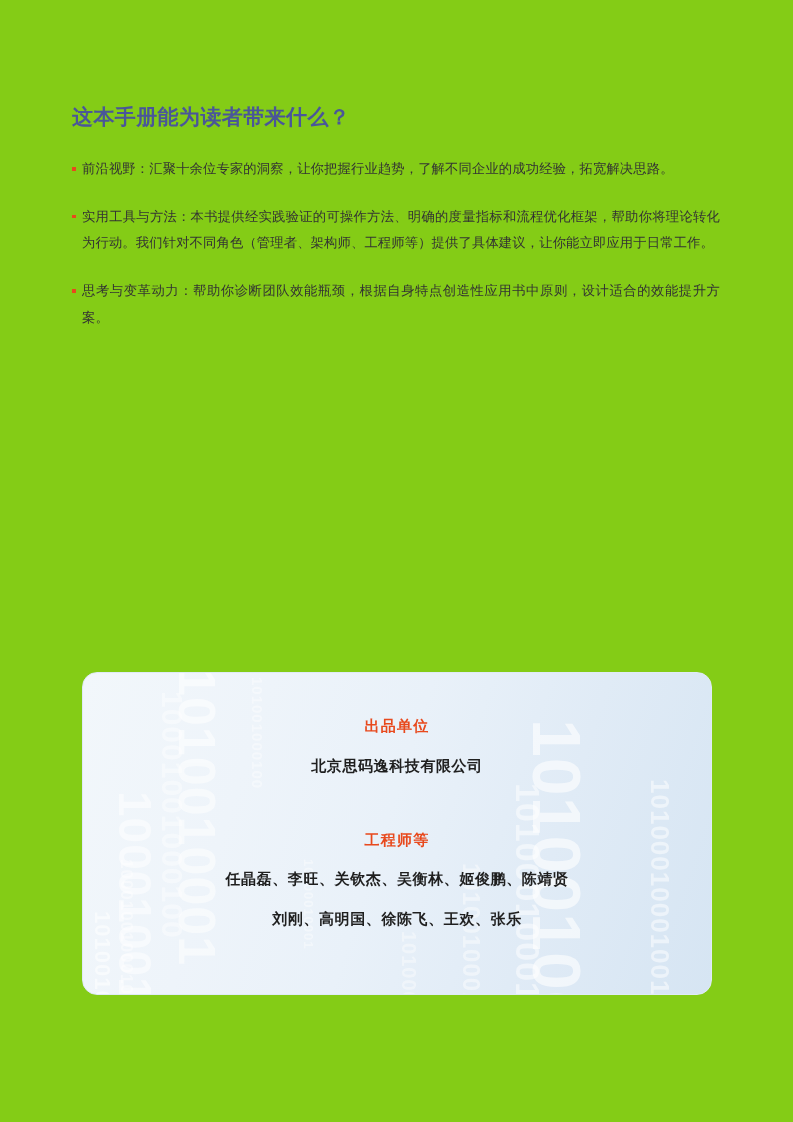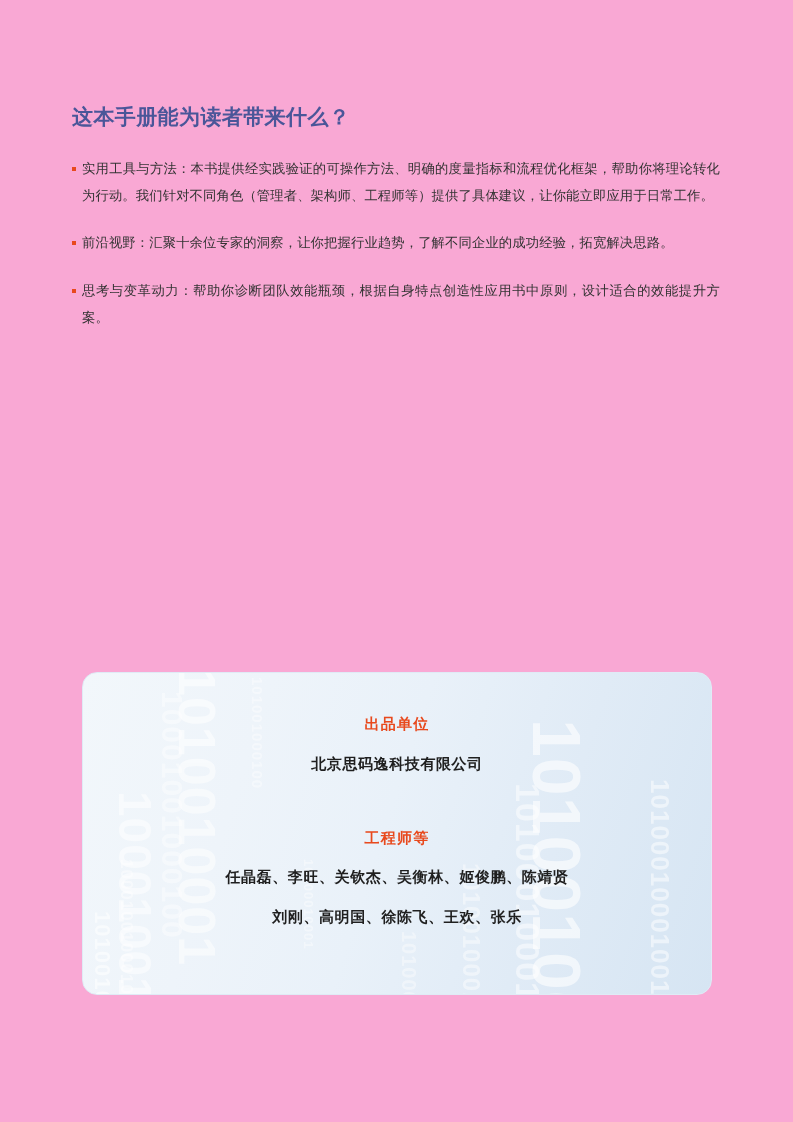--- a/index.html
+++ b/index.html
@@ -12,21 +12,21 @@
     height: 1122px;
     position: relative;
     overflow: hidden;
     font-family: "Liberation Sans", "DejaVu Sans", sans-serif;
     -webkit-font-smoothing: antialiased;
   }
 
   .page {
     position: absolute;
     inset: 0;
-    background: #f9a8d4;
+    background: #84cc16;
   }
 
   
   .content {
     position: absolute;
     left: 72px;
     top: 104px;
     width: 648px;
   }
 
@@ -131,21 +131,20 @@
     transform: rotate(90deg);
     letter-spacing: 1px;
     line-height: 1;
   }
 
   .card-inner {
     position: relative;
     z-index: 2;
     text-align: center;
     padding-top: 41px;
-    font-family: Liberation Mono, monospace;
   }
 
   .card-heading {
     font-size: 15px;
     font-weight: bold;
     color: #e8491d;
     letter-spacing: 1.2px;
     line-height: 1.6;
   }
 
@@ -175,25 +174,25 @@
 
 <div class="page">
 
   <div class="content">
 
     <h1 class="page-title">这本手册能为读者带来什么？</h1>
 
     <ul class="bullet-list">
       <li class="bullet-item">
         <span class="bullet-marker"></span>
-        <span>实用工具与方法：本书提供经实践验证的可操作方法、明确的度量指标和流程优化框架，帮助你将理论转化为行动。我们针对不同角色（管理者、架构师、工程师等）提供了具体建议，让你能立即应用于日常工作。</span>
+        <span>前沿视野：汇聚十余位专家的洞察，让你把握行业趋势，了解不同企业的成功经验，拓宽解决思路。</span>
       </li>
       <li class="bullet-item">
         <span class="bullet-marker"></span>
-        <span>前沿视野：汇聚十余位专家的洞察，让你把握行业趋势，了解不同企业的成功经验，拓宽解决思路。</span>
+        <span>实用工具与方法：本书提供经实践验证的可操作方法、明确的度量指标和流程优化框架，帮助你将理论转化为行动。我们针对不同角色（管理者、架构师、工程师等）提供了具体建议，让你能立即应用于日常工作。</span>
       </li>
       <li class="bullet-item">
         <span class="bullet-marker"></span>
         <span>思考与变革动力：帮助你诊断团队效能瓶颈，根据自身特点创造性应用书中原则，设计适合的效能提升方案。</span>
       </li>
     </ul>
 
 
     <div class="signature">
     </div>

